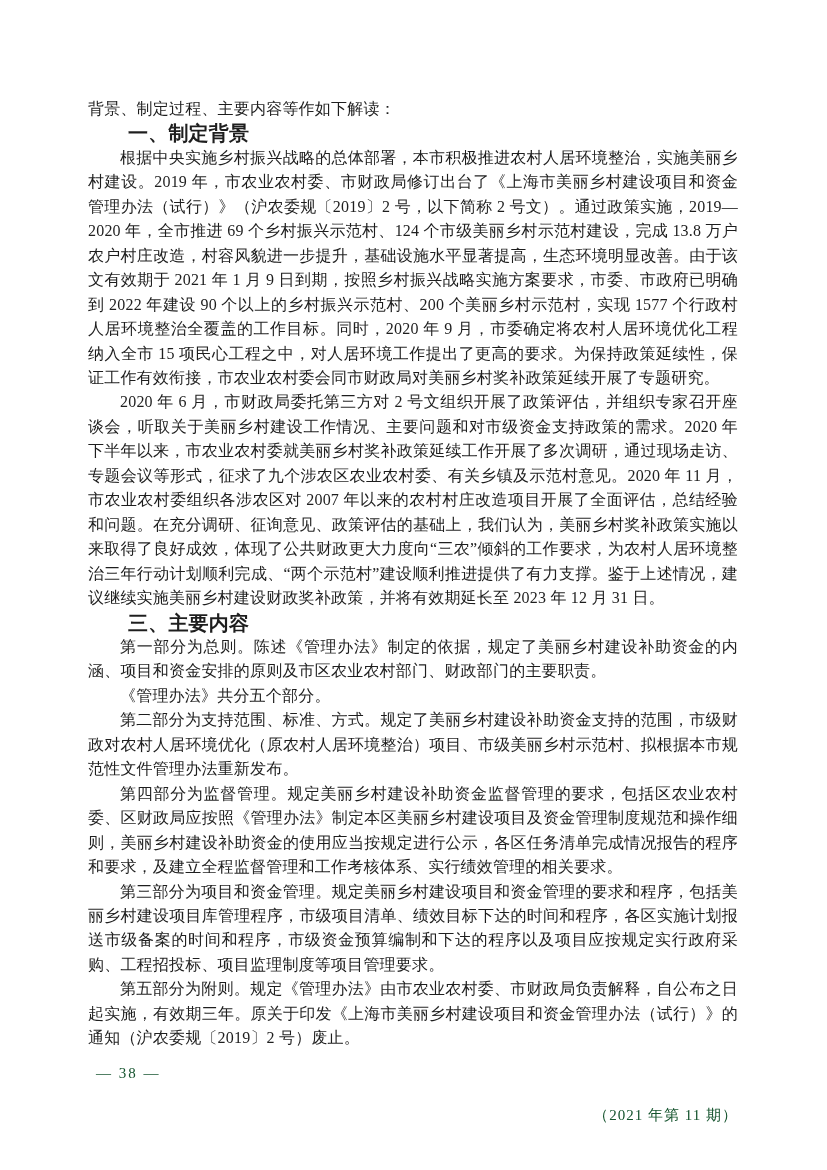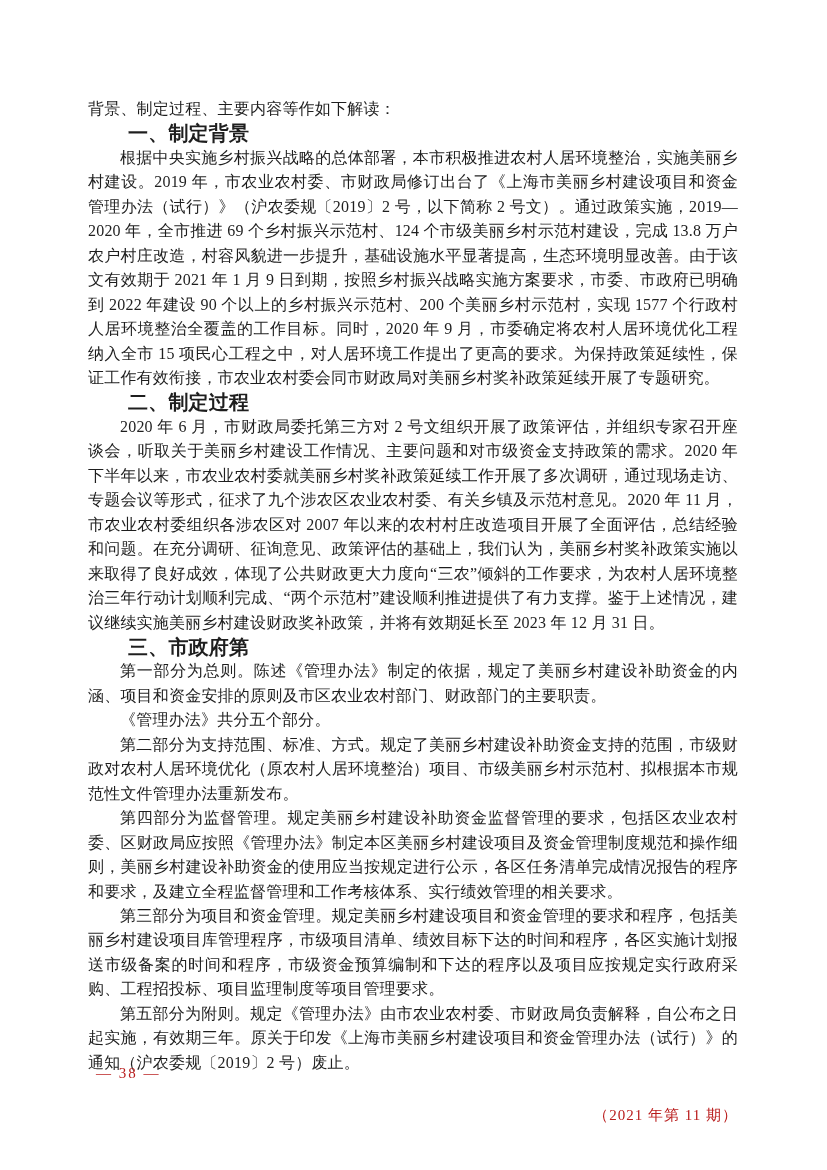--- a/index.html
+++ b/index.html
@@ -33,21 +33,21 @@
     line-height: 24.45px;
   }
   .footer {
     position: absolute;
     left: 88px;
     top: 1061px;
     width: 650px;
     height: 24px;
     font-size: 15px;
     line-height: 24px;
-    color: #b91c1c;
+    color: #14532d;
   }
   .footer .page-num {
     position: absolute;
     left: 8px;
     top: 0;
     letter-spacing: 2px;
   }
   .footer .issue {
     display: block;
     text-align: right;
@@ -59,24 +59,23 @@
 <body>
 
 <div class="page">
   <div class="content">
 
     <p class="no-indent">背景、制定过程、主要内容等作如下解读：</p>
 
     <h3 class="section-heading">一、制定背景</h3>
     <p>根据中央实施乡村振兴战略的总体部署，本市积极推进农村人居环境整治，实施美丽乡村建设。2019 年，市农业农村委、市财政局修订出台了《上海市美丽乡村建设项目和资金管理办法（试行）》（沪农委规〔2019〕2 号，以下简称 2 号文）。通过政策实施，2019—2020 年，全市推进 69 个乡村振兴示范村、124 个市级美丽乡村示范村建设，完成 13.8 万户农户村庄改造，村容风貌进一步提升，基础设施水平显著提高，生态环境明显改善。由于该文有效期于 2021 年 1 月 9 日到期，按照乡村振兴战略实施方案要求，市委、市政府已明确到 2022 年建设 90 个以上的乡村振兴示范村、200 个美丽乡村示范村，实现 1577 个行政村人居环境整治全覆盖的工作目标。同时，2020 年 9 月，市委确定将农村人居环境优化工程纳入全市 15 项民心工程之中，对人居环境工作提出了更高的要求。为保持政策延续性，保证工作有效衔接，市农业农村委会同市财政局对美丽乡村奖补政策延续开展了专题研究。</p>
 
-    <h3 class="section-heading">二、制定过程</h3>
     <p>2020 年 6 月，市财政局委托第三方对 2 号文组织开展了政策评估，并组织专家召开座谈会，听取关于美丽乡村建设工作情况、主要问题和对市级资金支持政策的需求。2020 年下半年以来，市农业农村委就美丽乡村奖补政策延续工作开展了多次调研，通过现场走访、专题会议等形式，征求了九个涉农区农业农村委、有关乡镇及示范村意见。2020 年 11 月，市农业农村委组织各涉农区对 2007 年以来的农村村庄改造项目开展了全面评估，总结经验和问题。在充分调研、征询意见、政策评估的基础上，我们认为，美丽乡村奖补政策实施以来取得了良好成效，体现了公共财政更大力度向“三农”倾斜的工作要求，为农村人居环境整治三年行动计划顺利完成、“两个示范村”建设顺利推进提供了有力支撑。鉴于上述情况，建议继续实施美丽乡村建设财政奖补政策，并将有效期延长至 2023 年 12 月 31 日。</p>
 
-    <h3 class="section-heading">三、市政府第</h3>
+    <h3 class="section-heading">三、主要内容</h3>
     <p>第一部分为总则。陈述《管理办法》制定的依据，规定了美丽乡村建设补助资金的内涵、项目和资金安排的原则及市区农业农村部门、财政部门的主要职责。</p>
     <p>《管理办法》共分五个部分。</p>
     <p>第二部分为支持范围、标准、方式。规定了美丽乡村建设补助资金支持的范围，市级财政对农村人居环境优化（原农村人居环境整治）项目、市级美丽乡村示范村、拟根据本市规范性文件管理办法重新发布。</p>
     <p>第四部分为监督管理。规定美丽乡村建设补助资金监督管理的要求，包括区农业农村委、区财政局应按照《管理办法》制定本区美丽乡村建设项目及资金管理制度规范和操作细则，美丽乡村建设补助资金的使用应当按规定进行公示，各区任务清单完成情况报告的程序和要求，及建立全程监督管理和工作考核体系、实行绩效管理的相关要求。</p>
     <p>第三部分为项目和资金管理。规定美丽乡村建设项目和资金管理的要求和程序，包括美丽乡村建设项目库管理程序，市级项目清单、绩效目标下达的时间和程序，各区实施计划报送市级备案的时间和程序，市级资金预算编制和下达的程序以及项目应按规定实行政府采购、工程招投标、项目监理制度等项目管理要求。</p>
     <p>第五部分为附则。规定《管理办法》由市农业农村委、市财政局负责解释，自公布之日起实施，有效期三年。原关于印发《上海市美丽乡村建设项目和资金管理办法（试行）》的通知（沪农委规〔2019〕2 号）废止。</p>
 
   </div>
 
   <div class="footer">

